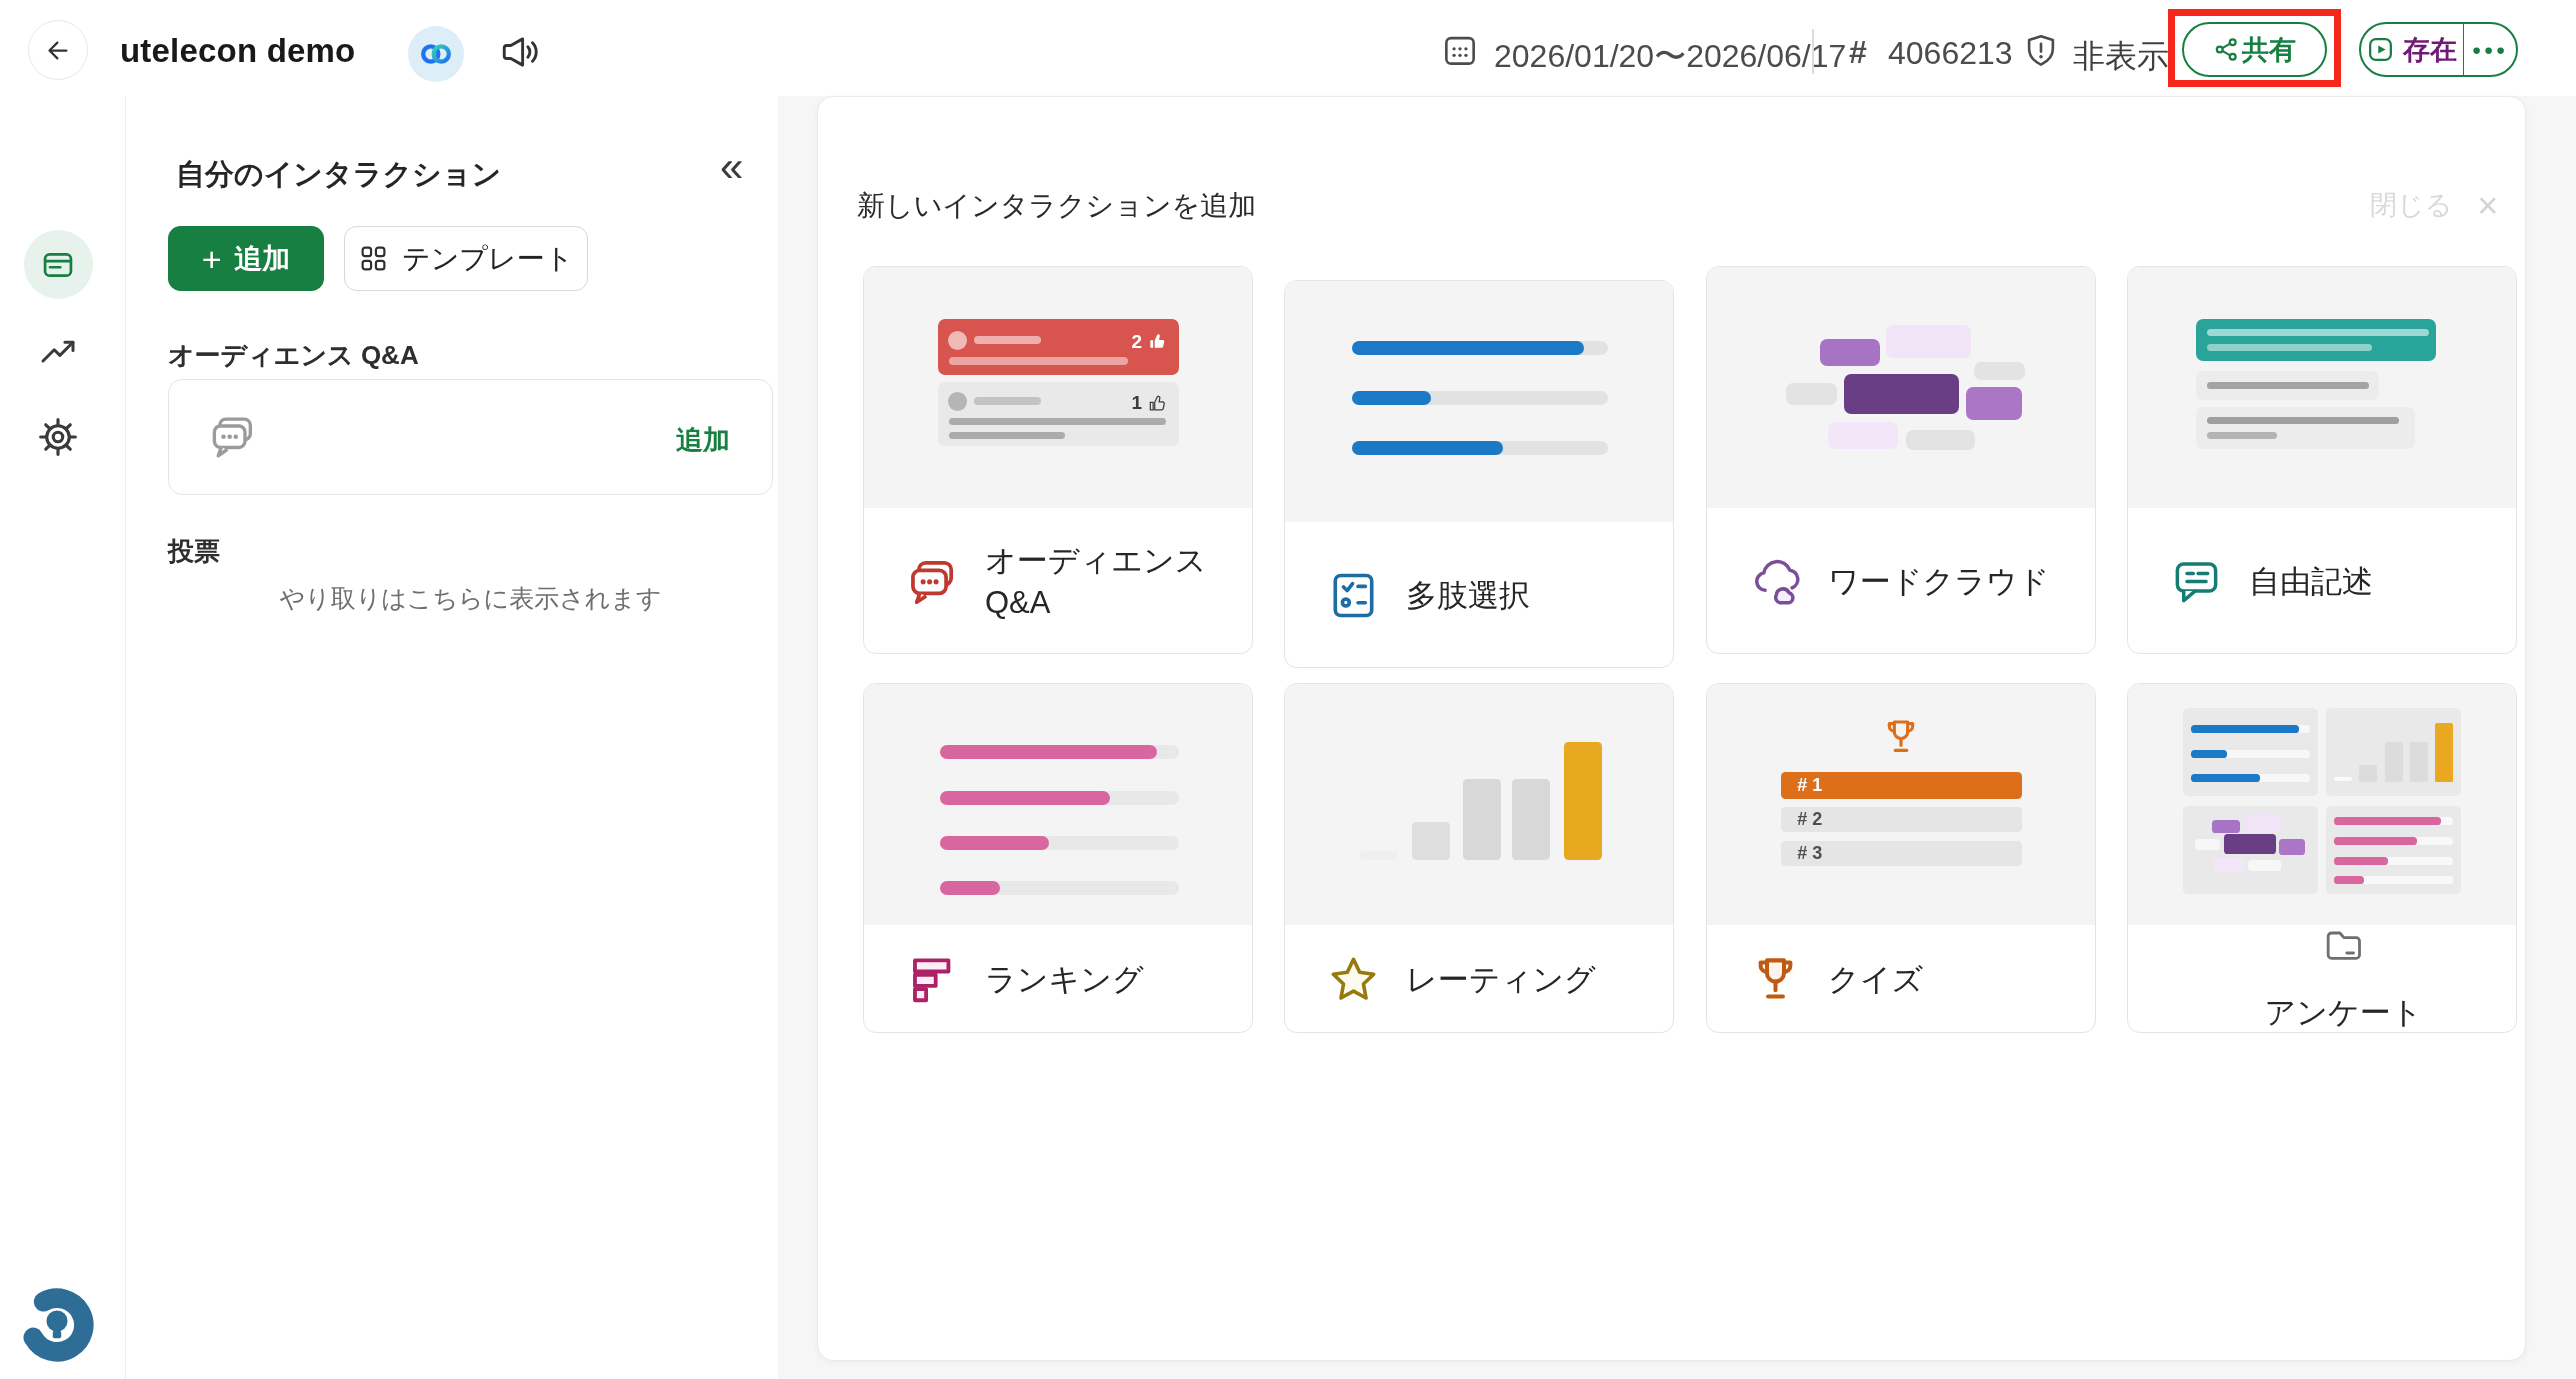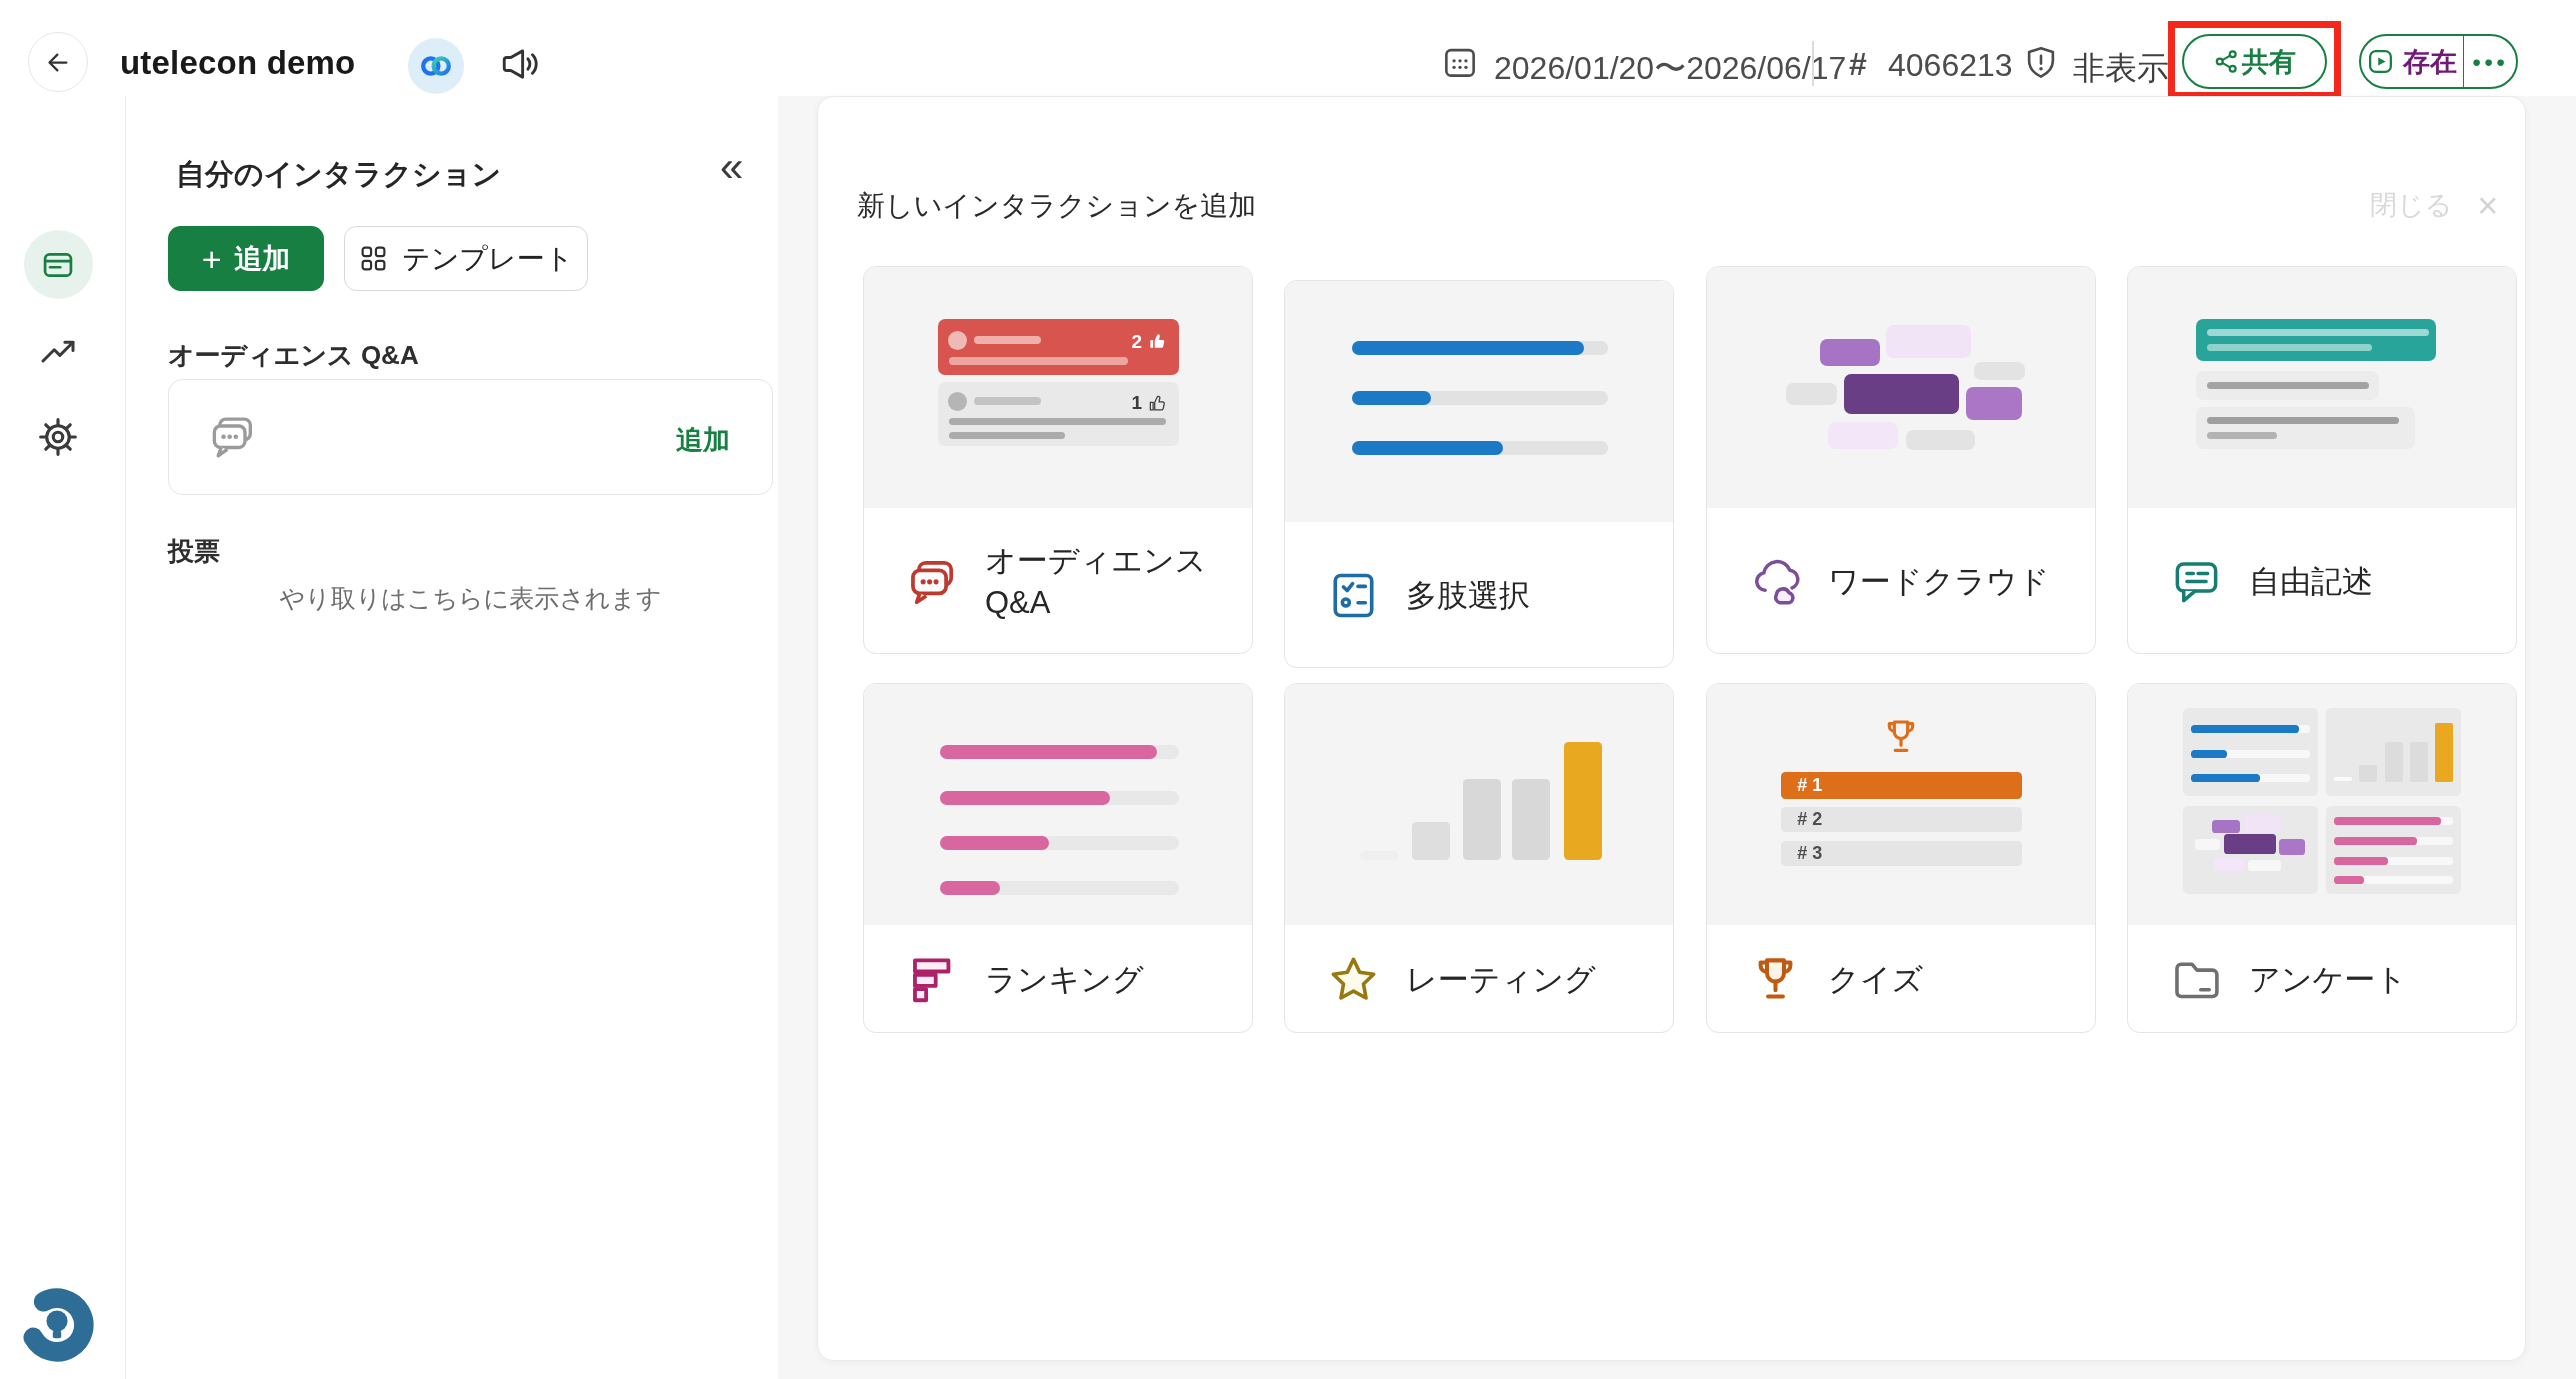--- a/index.html
+++ b/index.html
@@ -1,20 +1,20 @@
 <!DOCTYPE html>
 <html style="font-size:14.4px"><head>
 <meta charset="utf-8">
 <style>
   html,body{margin:0;padding:0;}
   body{width:2576px;height:1379px;position:relative;overflow:hidden;background:#ffffff;
        font-family:"Liberation Sans","DejaVu Sans",sans-serif;color:#222;}
   .abs{position:absolute;}
   
-  #header{left:0;top:16px;width:2576px;height:96px;background:#fff;}
+  #header{left:0;top:4px;width:2576px;height:96px;background:#fff;}
   .back-btn{left:28px;top:16.2px;width:58px;height:58px;border:1.4px solid #e7e7e7;border-radius:50%;
             background:#fff;display:flex;align-items:center;justify-content:center;}
   .app-title{left:120px;top:28px;font-size:33px;font-weight:700;color:#191919;letter-spacing:0.2px;}
   .webex-badge{left:408px;top:21.7px;width:56px;height:56px;border-radius:50%;background:#ddeef9;
                display:flex;align-items:center;justify-content:center;}
   .megaphone{left:499px;top:27px;}
   .hdr-txt{font-size:32px;color:#4c4c4c;}
   .hdr-sep{left:1812px;top:25px;width:1.8px;height:45px;background:#dcdcdc;}
   .pill-btn{box-sizing:border-box;height:55px;border:2.3px solid #177f41;border-radius:28px;background:#fff;
             display:flex;align-items:center;justify-content:center;gap:2px;color:#177f41;
@@ -417,21 +417,21 @@
       <div class="sh" style="left:8.1px;top:10.8px;width:119px;height:8.1px;border-radius:3.6px;background:#f8f8f8;"></div>
       <div class="sh" style="left:8.1px;top:10.8px;width:107px;height:8.1px;border-radius:3.6px;background:#d9679f;"></div>
       <div class="sh" style="left:8.1px;top:31px;width:119px;height:8.1px;border-radius:3.6px;background:#f8f8f8;"></div>
       <div class="sh" style="left:8.1px;top:31px;width:83px;height:8.1px;border-radius:3.6px;background:#d9679f;"></div>
       <div class="sh" style="left:8.1px;top:51px;width:119px;height:8.1px;border-radius:3.6px;background:#f8f8f8;"></div>
       <div class="sh" style="left:8.1px;top:51px;width:54px;height:8.1px;border-radius:3.6px;background:#d9679f;"></div>
       <div class="sh" style="left:8.1px;top:70px;width:119px;height:8.1px;border-radius:3.6px;background:#f8f8f8;"></div>
       <div class="sh" style="left:8.1px;top:70px;width:30px;height:8.1px;border-radius:3.6px;background:#d9679f;"></div>
     </div>
   </div>
-  <div class="clabel" style="height:109px;">
+  <div class="clabel" style="height:109px;flex-direction:column;">
     <svg width="51" height="51" viewBox="0 0 30 30" fill="none" stroke="#6f6f6f" stroke-width="2.1" stroke-linecap="round" stroke-linejoin="round">
       <path d="M3.5 8.5A2.5 2.5 0 0 1 6 6h6.3l3 3.5h9.2a2.5 2.5 0 0 1 2.5 2.5v10.5a2.5 2.5 0 0 1-2.5 2.5H6a2.5 2.5 0 0 1-2.5-2.5z"></path>
       <path d="M17.5 21h5"></path>
     </svg>
     <span class="ltext">アンケート</span>
   </div>
 </div>
 
 
 </body></html>

